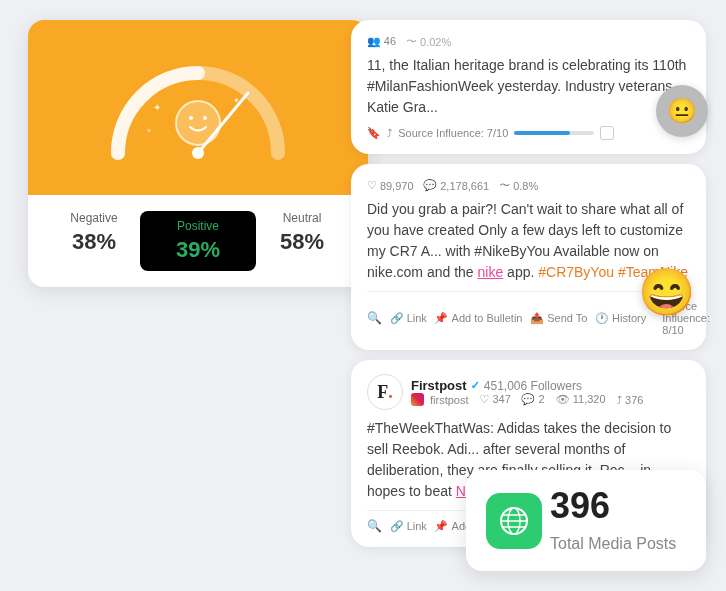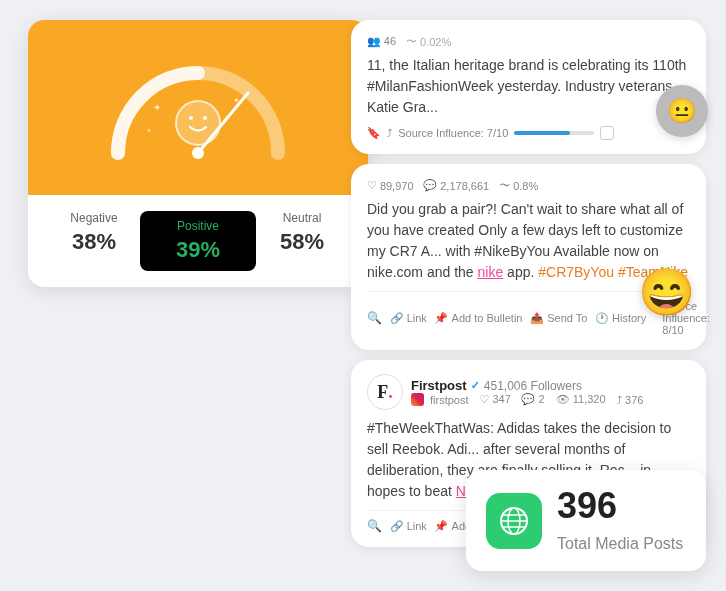--- a/index.html
+++ b/index.html
@@ -237,21 +237,21 @@
       position: absolute;
       right: 20px;
       bottom: 20px;
       width: 240px;
       background: #fff;
       border-radius: 16px;
       padding: 18px 20px;
       box-shadow: 0 4px 20px rgba(0,0,0,0.12);
       display: flex;
       align-items: center;
-      gap: 15px;
+      gap: 8px;
     }
 
     .stats-icon {
       width: 56px;
       height: 56px;
       background: #2ecc71;
       border-radius: 14px;
       display: flex;
       align-items: center;
       justify-content: center;

